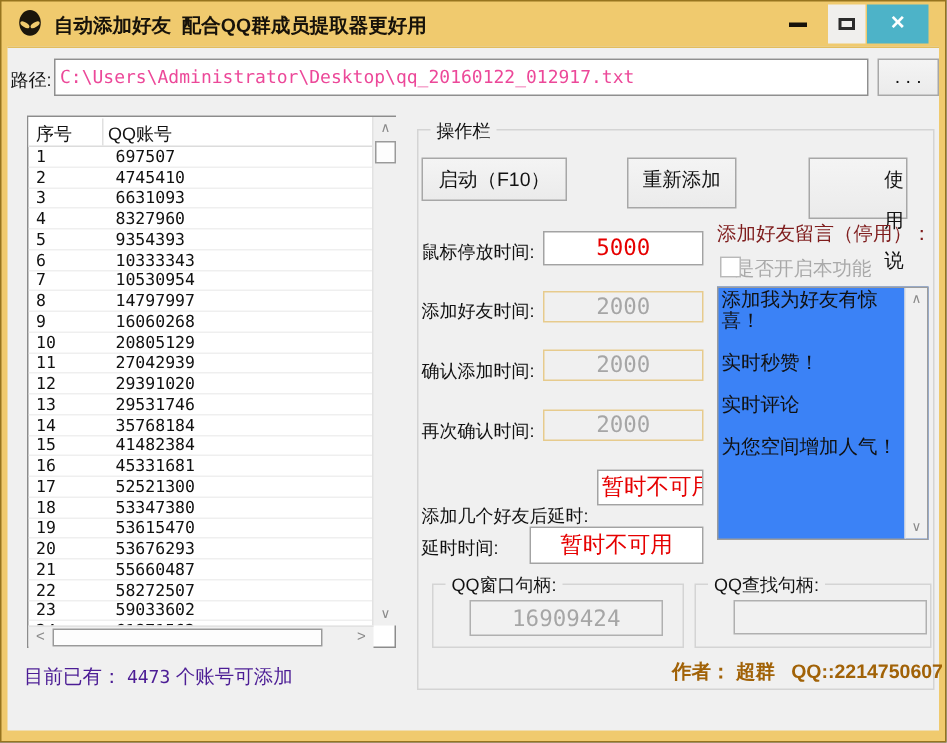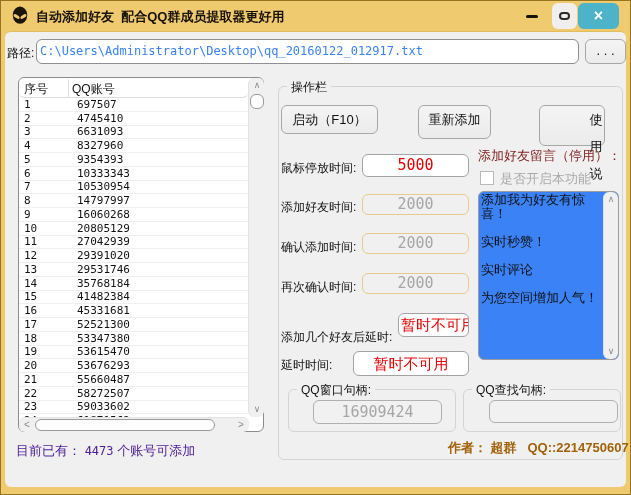--- a/index.html
+++ b/index.html
@@ -1,31 +1,31 @@
 <!DOCTYPE html>
 <html><head>
 <meta charset="utf-8">
 <style>
   html,body{margin:0;padding:0;background:#666;font-family:"Liberation Sans","DejaVu Sans",sans-serif;}
-  .abs{position:absolute;box-sizing:border-box;border-radius:6px;}
+  .abs{position:absolute;box-sizing:border-box;}
   #window{position:relative;width:631px;height:495px;background:#f0ca6e;border:1px solid #96741f;box-sizing:border-box;overflow:hidden;}
   
   #titlebar{left:0;top:0;width:631px;height:30px;}
   .app-icon{left:9px;top:5px;width:20px;height:20px;}
   .title-text{left:35px;top:7px;font-size:13px;font-weight:bold;color:#17120a;white-space:pre;}
   .btn-min{left:517px;top:1px;width:28px;height:27px;cursor:default;}
   .min-glyph{left:8px;top:13px;width:12px;height:3px;background:#17120a;}
   .btn-max{left:551px;top:2px;width:25px;height:26px;background:#f0efed;}
   .max-glyph{left:7px;top:9px;width:11px;height:8px;border:2px solid #2b2b2b;background:transparent;}
   .btn-close{left:577px;top:2px;width:41px;height:26px;background:#4db3c8;color:#fff;font-size:16px;font-weight:bold;text-align:center;line-height:25px;}
   
   #client{left:4px;top:30px;width:621px;height:456px;background:#f0f0f0;border-top:1px solid #e3bd5d;}
   
   .path-label{left:2px;top:13px;font-size:12px;color:#111;}
-  .path-input{left:31px;top:7px;width:543px;height:25px;background:#fff;border:1px solid #8f8f8f;font-family:"DejaVu Sans Mono",monospace;font-size:12px;color:#3b82f6;line-height:23px;padding:0 3px;white-space:nowrap;overflow:hidden;}
+  .path-input{left:31px;top:7px;width:543px;height:25px;background:#fff;border:1px solid #8f8f8f;font-family:"DejaVu Sans Mono",monospace;font-size:12px;color:#ec4899;line-height:23px;padding:0 3px;white-space:nowrap;overflow:hidden;}
   .browse-btn{left:580px;top:7px;width:41px;height:25px;background:#f1f0ef;border:1px solid #ababab;font-size:11px;color:#777;text-align:center;line-height:22px;}
   
   #list{left:13px;top:45px;width:246px;height:355px;background:#fff;border:1px solid #8c8c8c;}
   .lheader{left:0;top:0;width:229px;height:20px;background:#fff;border-bottom:1px solid #dcdcdc;font-size:12px;color:#111;}
   .lh1{left:5px;top:3px;} .lh2{left:53px;top:3px;}
   .lh-div{left:49px;top:1px;width:1px;height:18px;background:#e0e0e0;}
   #lrows{left:0;top:20px;width:229px;height:319px;overflow:hidden;}
   .lrow{display:flex;height:12.76px;align-items:center;border-bottom:1px solid #efefef;font-size:11px;color:#111;}
   .lrow .c1{width:49px;padding-left:5px;font-family:"DejaVu Sans Mono",monospace;}
   .lrow .c2{padding-left:4px;font-family:"DejaVu Sans Mono",monospace;}
@@ -54,33 +54,33 @@
   .fld{text-align:center;overflow:hidden;white-space:nowrap;font-family:"DejaVu Sans Mono",monospace;}
   .fld.cn{font-family:"Liberation Sans","DejaVu Sans",sans-serif;}
   .f-red{color:#e60000;}
   .f-dis{background:#f0f0f0;border:1px solid #e7cb8d;color:#a6a6a6;}
   .f-act{background:#fff;border:1px solid #a3a3a3;}
   .f-out{background:#f1f1f1;border:1px solid #b0b0b0;color:#a6a6a6;}
   .l-mouse{left:276px;top:128px;} .v-mouse{left:357px;top:122px;width:107px;height:23px;font-size:15px;line-height:21px;}
   .l-addf{left:276px;top:167px;}  .v-addf{left:357px;top:162px;width:107px;height:21px;font-size:15px;line-height:19px;}
   .l-conf{left:276px;top:207px;}  .v-conf{left:357px;top:201px;width:107px;height:21px;font-size:15px;line-height:19px;}
   .l-reconf{left:276px;top:247px;}.v-reconf{left:357px;top:241px;width:107px;height:21px;font-size:15px;line-height:19px;}
-  .l-delayn{left:276px;top:297px;text-align:right;}.v-delayn{left:393px;top:281px;width:71px;height:24px;font-size:15px;line-height:22px;text-align:left;padding-left:2px;}
+  .l-delayn{left:276px;top:304px;text-align:right;}.v-delayn{left:393px;top:281px;width:71px;height:24px;font-size:15px;line-height:22px;text-align:left;padding-left:2px;}
   .l-delayt{left:276px;top:325px;}.v-delayt{left:348px;top:319px;width:116px;height:25px;font-size:15px;line-height:23px;}
   
   #gb-winhandle{left:283px;top:357px;width:168px;height:43px;}
   .v-winhandle{left:308px;top:368px;width:129px;height:24px;font-size:15px;line-height:22px;}
   #gb-findhandle{left:458px;top:357px;width:158px;height:43px;}
   .v-findhandle{left:484px;top:368px;width:129px;height:23px;font-size:15px;line-height:21px;}
   .author{left:443px;top:407px;font-size:13px;font-weight:bold;color:#a16207;white-space:pre;}
   
   .msg-label{left:473px;top:115px;font-size:13px;color:#7f1d1d;}
   .msg-chkrow{left:475px;top:138px;font-size:13px;color:#a9a9a9;}
   .chkbox{position:absolute;left:0;top:1px;width:12px;height:12px;border:1px solid #b9b9b9;background:#fff;}
-  .chklbl{margin-left:20px;}
+  .chklbl{margin-left:10px;}
   #msgbox{left:473px;top:159px;width:141px;height:169px;background:#3b82f6;border:1px solid #9c9c9c;}
   .msg-text{left:2px;top:1px;width:119px;font-size:13px;line-height:14px;color:#111;white-space:pre-wrap;word-break:break-all;}
   .msg-scroll{right:0;top:0;width:15px;height:167px;background:#f0f0f0;border-left:1px solid #e2e2e2;}
 </style>
 </head>
 <body>
 
 <div id="window">
 
   <div class="abs" id="titlebar">

